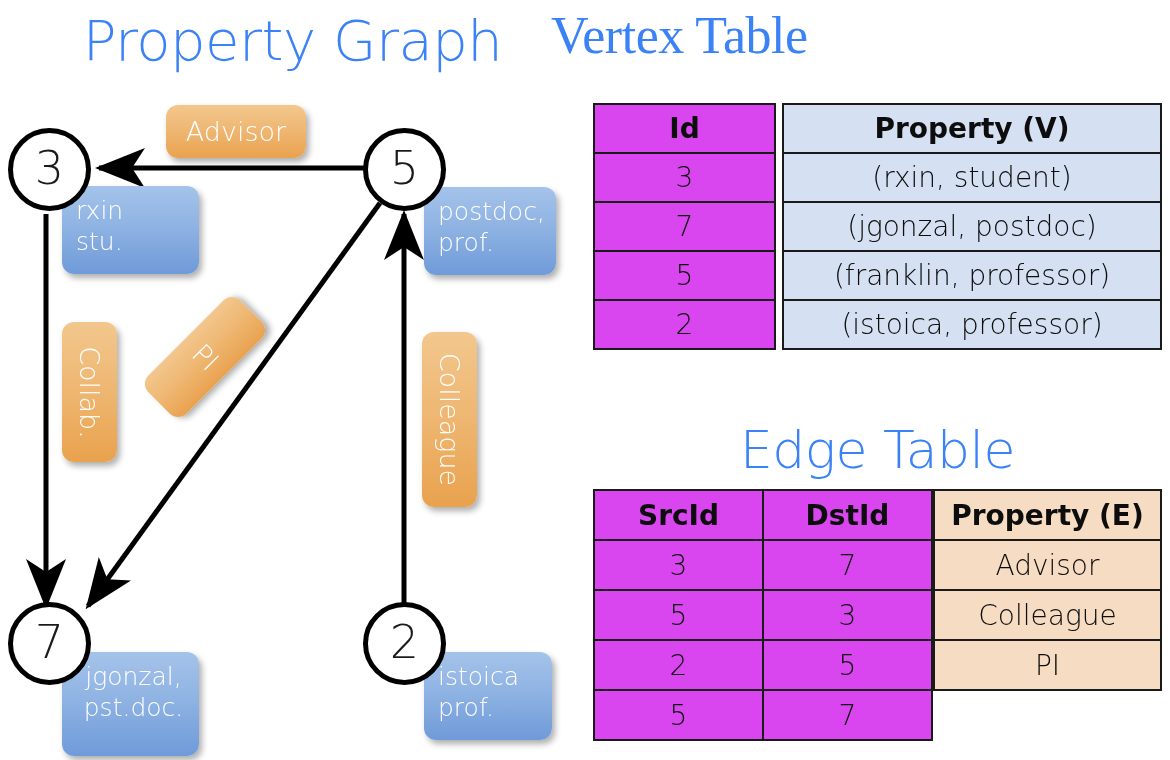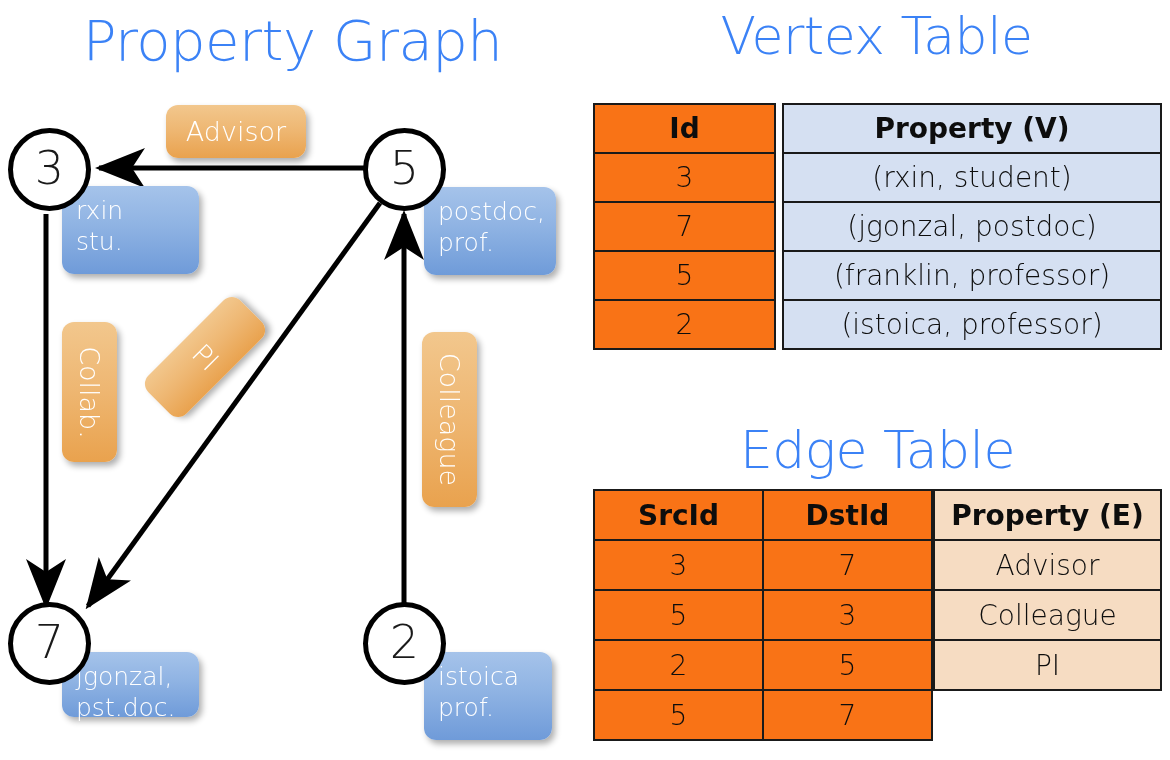--- a/index.html
+++ b/index.html
@@ -11,21 +11,21 @@
   
   .title{
     position:absolute;
     font-family:"DejaVu Sans","Liberation Sans",sans-serif;
     font-weight:300;
     color:#3b82f6;
     letter-spacing:-0.5px;
     white-space:nowrap;
   }
   #title-property-graph{left:0;top:8px;width:585px;text-align:center;font-size:56px;}
-  #title-vertex-table{left:584px;top:6px;width:585px;text-align:center;font-size:52px;}
+  #title-vertex-table{left:551px;top:6px;width:585px;text-align:left;font-size:52px;font-family:Liberation Serif, serif;}
   #title-edge-table{left:585px;top:420px;width:585px;text-align:center;font-size:52px;}
 
   
   #graph-panel{position:absolute;left:0;top:0;width:585px;height:760px;}
   #graph-svg{position:absolute;left:0;top:0;width:585px;height:760px;}
 
   .node-circle{
     position:absolute;border:5px solid #000;border-radius:50%;
     background:#fff;box-sizing:border-box;
     display:flex;align-items:center;justify-content:center;
@@ -72,21 +72,21 @@
   .tbl{position:absolute;border-collapse:collapse;table-layout:fixed;}
   .tbl td,.tbl th{
     border:2.5px solid #1a1a1a;
     text-align:center;
     font-family:"DejaVu Sans","Liberation Sans",sans-serif;
     font-weight:300;
     font-size:28px;
     color:#0d0d0d;
     padding:0;
     height:47px;
-    background:#f97316;
+    background:#d946ef;
   }
   .tbl th{font-weight:700;font-size:28px;}
   .fill-blue td,.fill-blue th{background:#d5e0f2;}
   .fill-peach td,.fill-peach th{background:#f6dcc2;}
 
   
   #vertex-id-table{left:593px;top:103px;width:183px;}
   #vertex-prop-table{left:782px;top:103px;width:380px;}
   
   #edge-ids-table{left:593px;top:489px;width:334px;}
@@ -139,21 +139,21 @@
   <div class="vbox" id="vbox-3" style="left:62px;top:186px;width:137px;height:88px;">
     <div>rxin</div>
     <div>stu.</div>
   </div>
 
   <div class="vbox" id="vbox-5" style="left:424px;top:187px;width:132px;height:88px;">
     <div>postdoc,</div>
     <div>prof.</div>
   </div>
 
-  <div class="vbox" id="vbox-7" style="left:62px;top:652px;width:137px;height:65px;">
+  <div class="vbox" id="vbox-7" style="left:62px;top:652px;width:137px;height:104px;text-align:center;">
     <div>jgonzal,</div>
     <div>pst.doc.</div>
   </div>
 
   <div class="vbox" id="vbox-2" style="left:424px;top:652px;width:128px;height:88px;">
     <div>istoica</div>
     <div>prof.</div>
   </div>
 
   <div class="node-circle" id="node-3" style="left:8px;top:128px;width:83px;height:83px;">

